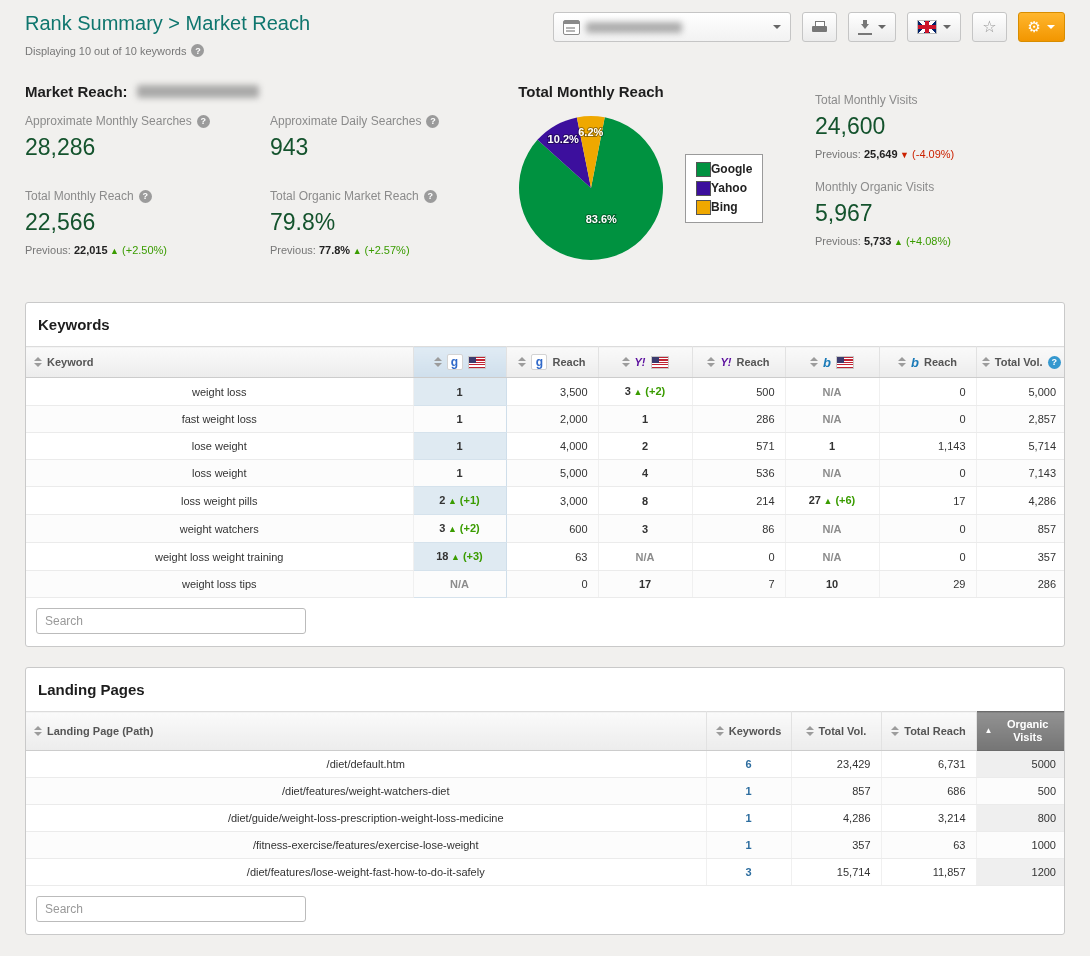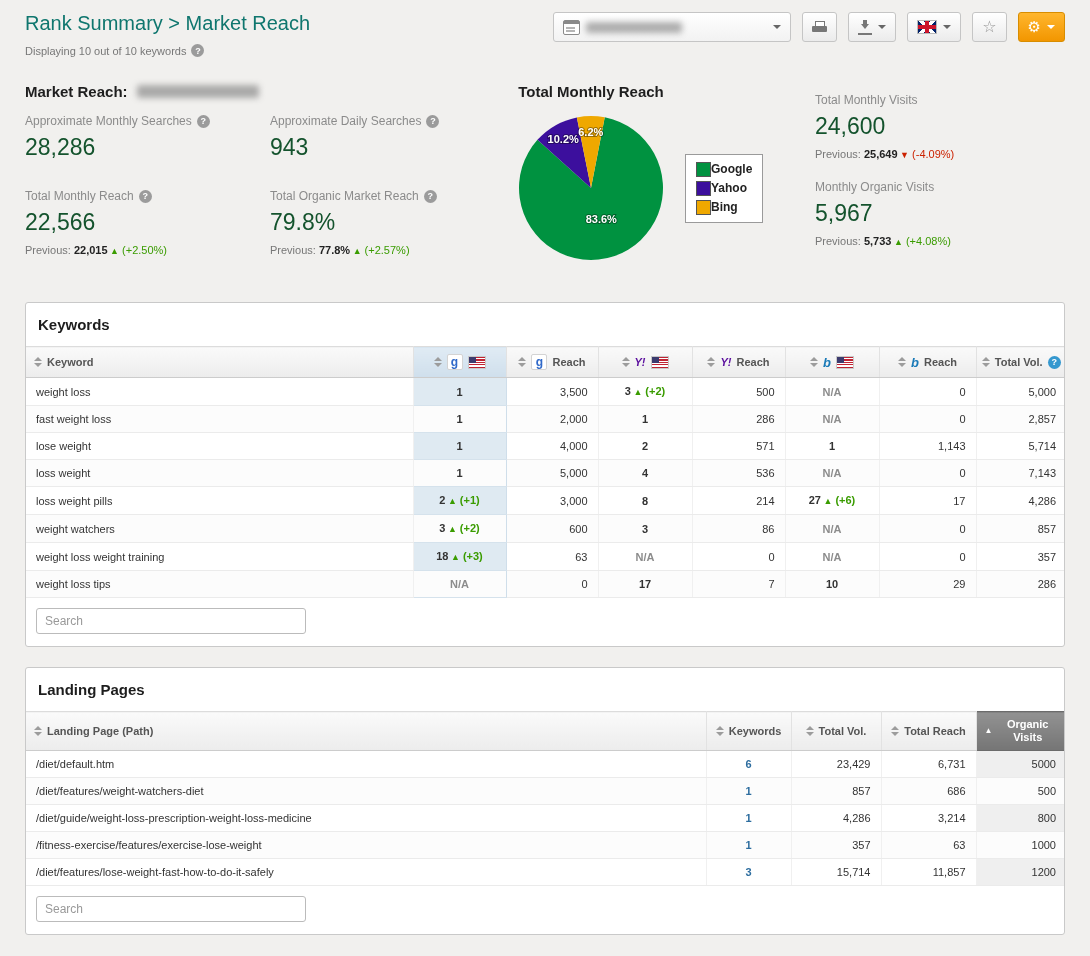--- a/index.html
+++ b/index.html
@@ -92,21 +92,21 @@
   .sort-active{color:#fff;font-size:8px}
   .data-table td{padding:5px 10px;line-height:16px;border-bottom:1px solid #ebebeb;border-right:1px solid #f0f0f0;color:#333}
   .data-table td:last-child{border-right:none}
   .data-table tbody tr:nth-child(even) td{background:#fcfcfc}
   .data-table td.hl{background:#dfeaf2;border-right-color:#cfdeea;border-bottom-color:#d5e2ec}
   .data-table td.organic{background:#efefef}
   .data-table td.rank{font-weight:bold}
   .data-table td.count{color:#2d6d9f;font-weight:bold}
   .data-table td.na{color:#8c8c8c}
   .data-table td .cell-val{font-weight:bold}
-  .al-left{text-align:left}
+  .al-left{text-align:center}
   .al-center{text-align:center}
   .al-right{text-align:right}
   .panel-footer{padding:10px 10px 12px}
   .search-input{width:270px;height:26px;box-sizing:border-box;border:1px solid #bbb;border-radius:3px;
     padding:0 8px;font-size:12px;color:#333;font-family:"Liberation Sans",sans-serif;background:#fff}
   .search-input::placeholder{color:#999}
 </style>
 </head>
 <body>
 

